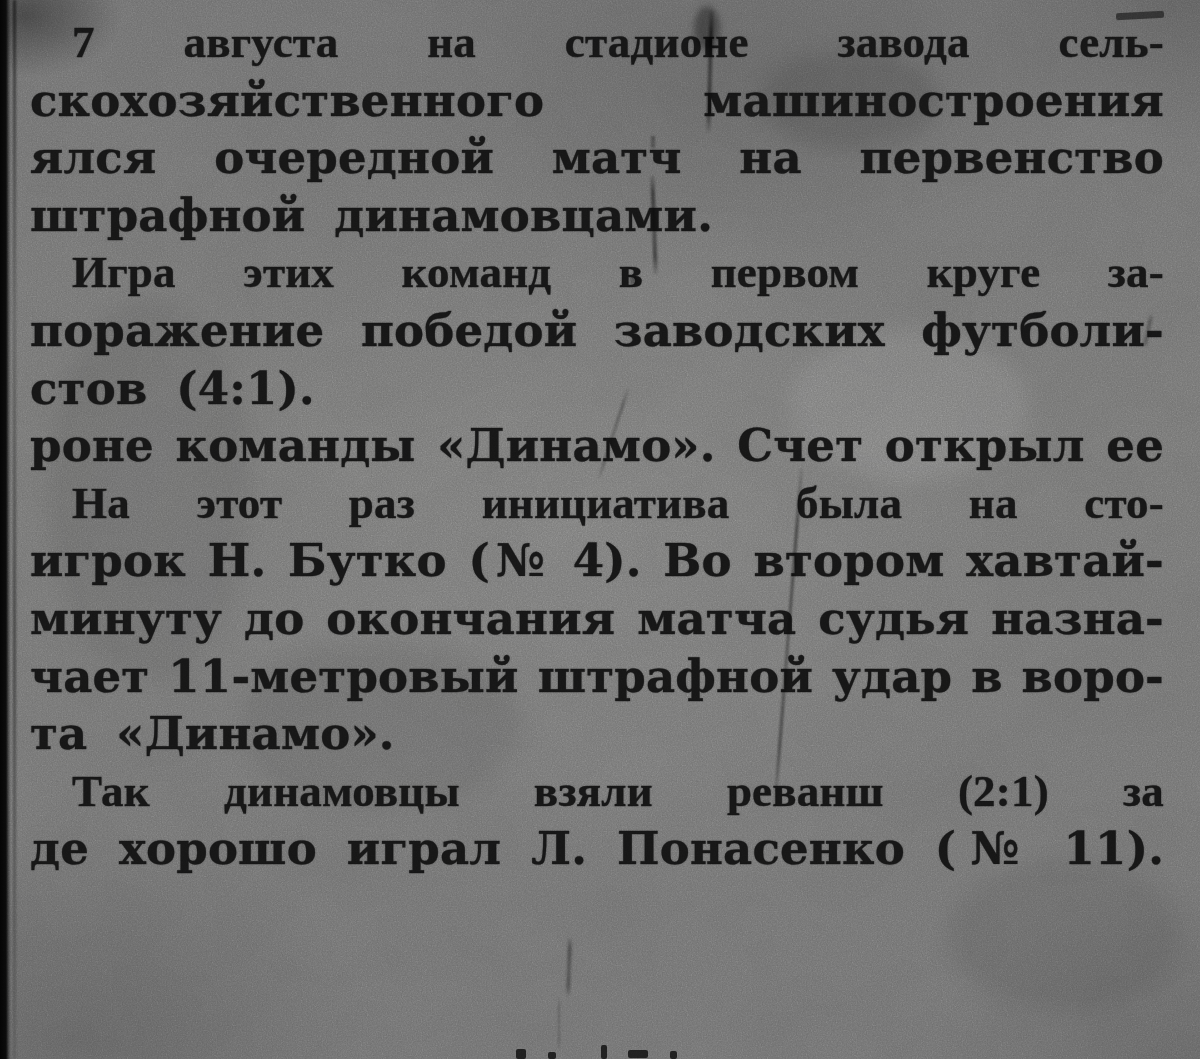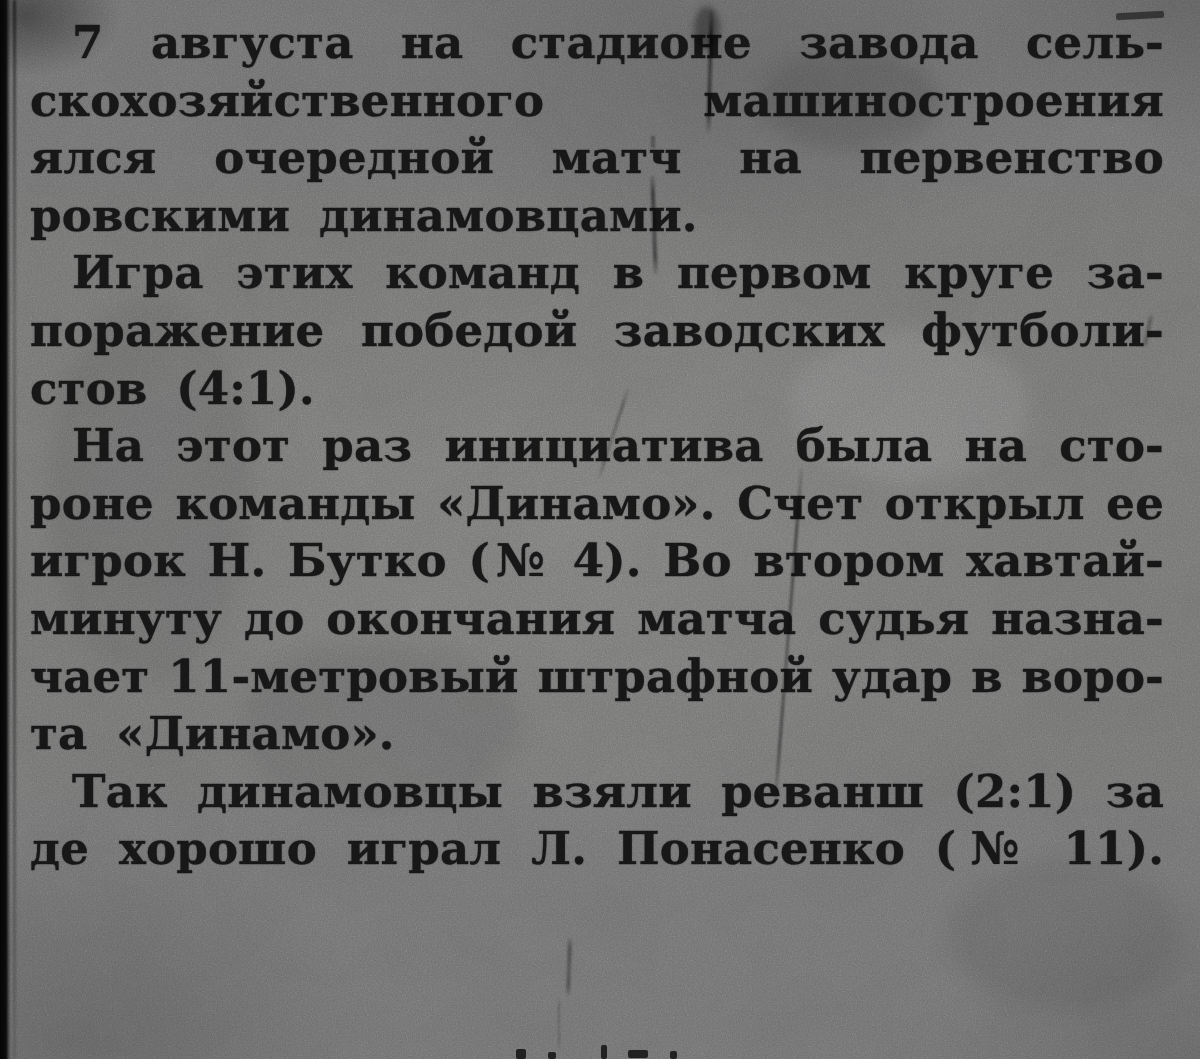--- a/index.html
+++ b/index.html
@@ -37,21 +37,21 @@
     -webkit-text-stroke: 0.4px rgba(20,20,20,0.65);
   }
   .ln {
     height: 57.6px;
     overflow: hidden;
     text-align: justify;
     text-align-last: justify;
     text-justify: inter-word;
   }
   .ln.end { text-align-last: left; word-spacing: 13px; }
-  .ln.ind { text-indent: 42px; }
+  .ln.ind { text-indent: 42px; font-family: Liberation Serif, serif; }
   
   .art { position: absolute; pointer-events: none; }
   .scratch {
     background: linear-gradient(180deg,
       rgba(8,8,8,0.15) 0%, rgba(8,8,8,0.75) 18%,
       rgba(8,8,8,0.55) 55%, rgba(8,8,8,0.7) 82%, rgba(8,8,8,0.1) 100%);
     filter: blur(1px);
     border-radius: 2px;
   }
   .blob { border-radius: 50%; filter: blur(10px); }
@@ -79,26 +79,26 @@
   <div class="art blob" style="left:760px; top:50px;  width:180px; height:100px; background:rgba(0,0,0,0.10);"></div>
   <div class="art blob" style="left:790px; top:330px; width:240px; height:150px; background:rgba(255,255,255,0.07);"></div>
   <div class="art blob" style="left:240px; top:640px; width:280px; height:170px; background:rgba(0,0,0,0.05);"></div>
   <div class="art blob" style="left:950px; top:860px; width:230px; height:150px; background:rgba(0,0,0,0.06);"></div>
   <div class="art blob" style="left:50px;  top:300px; width:200px; height:380px; background:rgba(0,0,0,0.05);"></div>
 
   <main class="article">
     <div class="ln ind">7 августа на стадионе завода сель-</div>
     <div class="ln">скохозяйственного машиностроения состо-</div>
     <div class="ln">ялся очередной матч на первенство</div>
-    <div class="ln end">ровскими динамовцами.</div>
+    <div class="ln end">штрафной динамовцами.</div>
     <div class="ln ind">Игра этих команд в первом круге за-</div>
     <div class="ln">поражение победой заводских футболи-</div>
     <div class="ln end">стов (4:1).</div>
+    <div class="ln">роне команды «Динамо». Счет открыл ее</div>
     <div class="ln ind">На этот раз инициатива была на сто-</div>
-    <div class="ln">роне команды «Динамо». Счет открыл ее</div>
     <div class="ln">игрок Н. Бутко (№ 4). Во втором хавтай-</div>
     <div class="ln">минуту до окончания матча судья назна-</div>
     <div class="ln">чает 11-метровый штрафной удар в воро-</div>
     <div class="ln end">та «Динамо».</div>
     <div class="ln ind">Так динамовцы взяли реванш (2:1) за</div>
     <div class="ln">де хорошо играл Л. Понасенко (№ 11).</div>
   </main>
 
   <div class="art scratch" style="left:708px;  top:10px;  width:4px; height:122px; transform:rotate(1.5deg);  opacity:0.8;"></div>
   <div class="art blob" style="left:694px;  top:6px;   width:26px; height:44px; background:rgba(0,0,0,0.35); filter:blur(3px);"></div>

